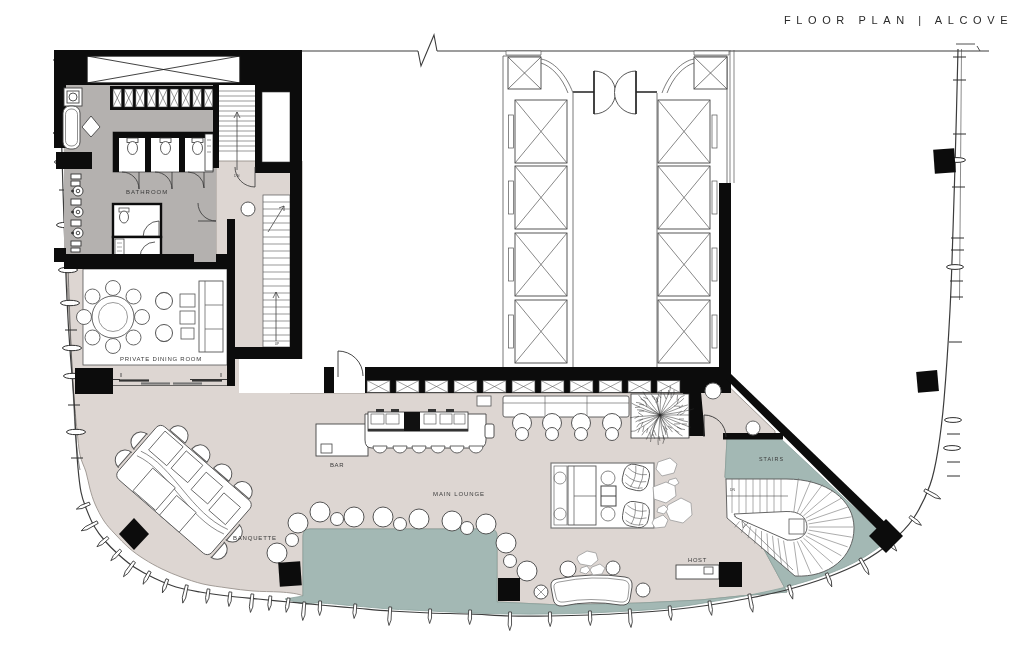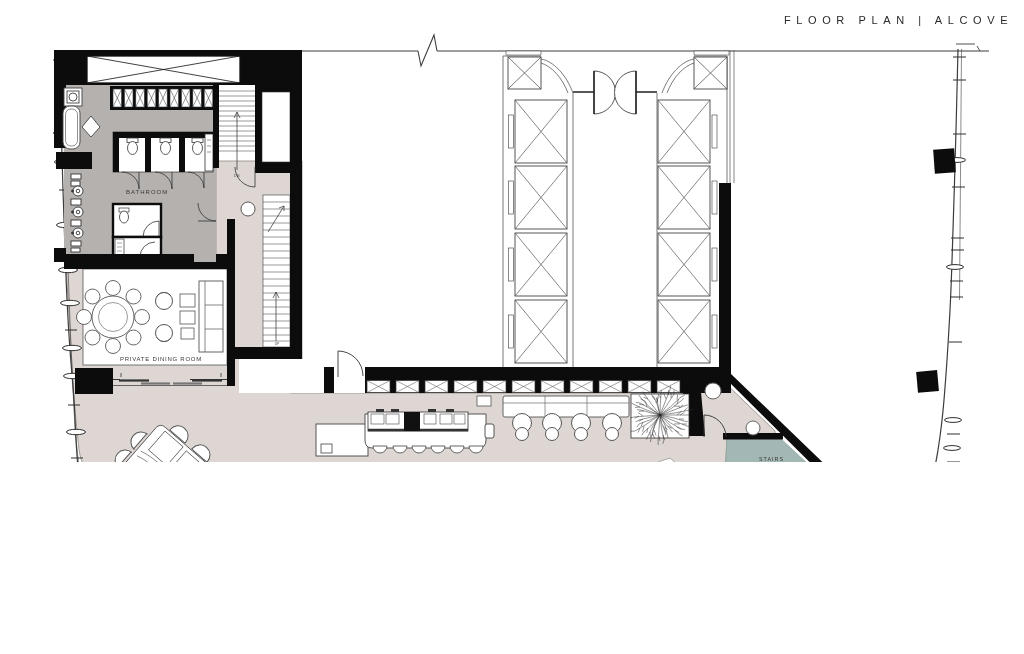--- a/index.html
+++ b/index.html
@@ -1,16 +1,16 @@
 <!DOCTYPE html>
 <html><head>
 <meta charset="utf-8">
 <style>
 html,body{margin:0;padding:0;background:#ffffff;}
-#plan{width:1024px;height:462px;position:relative;font-family:"Liberation Sans",sans-serif;}
+#plan{width:1024px;height:654px;position:relative;font-family:"Liberation Sans",sans-serif;}
 text{font-family:"Liberation Sans",sans-serif;}
 </style>
 </head>
 <body>
 <div id="plan">
 <svg width="1024" height="654" viewBox="0 0 1024 654" xmlns="http://www.w3.org/2000/svg">
 <rect width="1024" height="654" fill="#ffffff"></rect>
 
 <g>
 <path d="M64,262 L216,262 L216,161 L302,161 L302,374 L290,374 L290,393 L701,393 L701,379 L719,377

